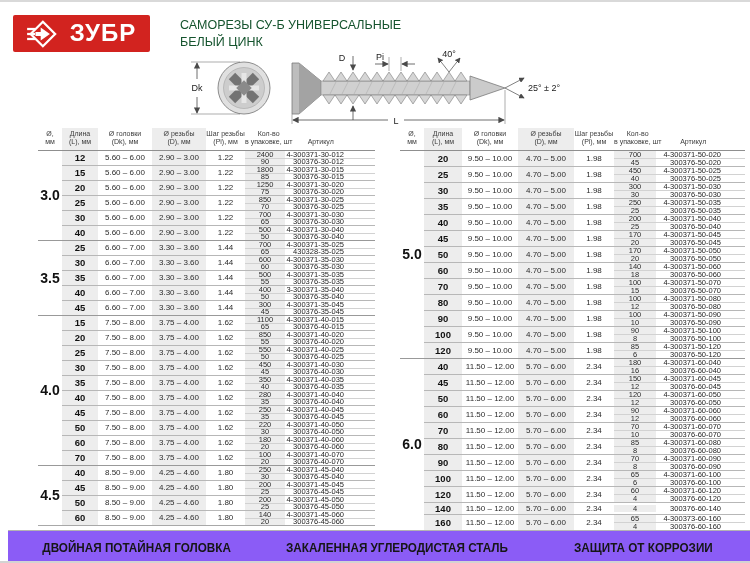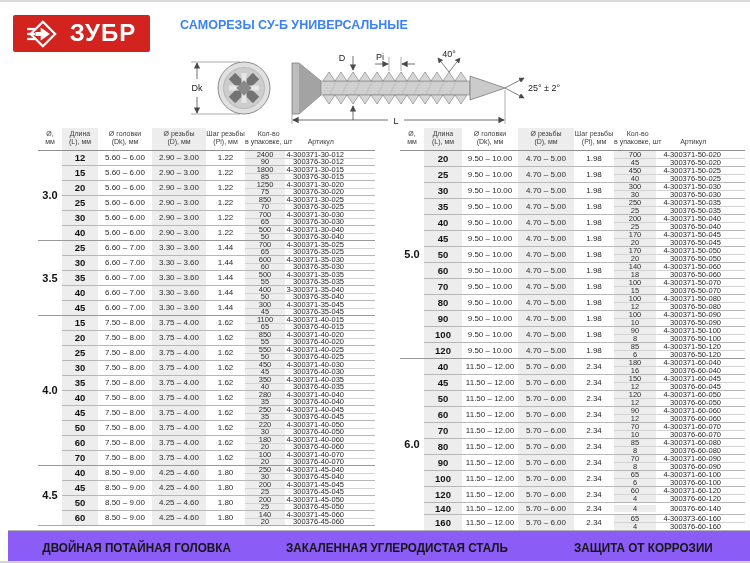--- a/index.html
+++ b/index.html
@@ -6,22 +6,22 @@
   html,body { background:#fff; }
   body { font-family:"Liberation Sans", sans-serif; }
   .page { position:relative; width:750px; height:563px; background:#fff; overflow:hidden; }
   .edge-top { position:absolute; top:0; left:0; right:0; height:2px; background:#d9d9d9; }
   .edge-bottom { position:absolute; bottom:0; left:0; right:0; height:2px; background:#d3d3d3; }
 
   
   .logo { position:absolute; left:13px; top:15px; width:137px; height:37px; background:#d2231f;
           border-radius:2px; display:flex; align-items:center; justify-content:center; gap:6px; }
   .logo-text { color:#fff; font-weight:bold; font-size:24px; letter-spacing:1px; line-height:1; padding-bottom:2px;margin-left:7px; }
-  .title { position:absolute; left:180px; top:17px; font-weight:bold; font-size:12.5px;
-           color:#3b82f6; line-height:1.35; }
+  .title { position:absolute; left:180px; top:17px; font-weight:normal; font-size:12.5px;
+           color:#14532d; line-height:1.35; }
 
   
   svg.diagram { position:absolute; left:0; top:48px; }
   svg.diagram text { font-family:"Liberation Sans",sans-serif; font-size:9px; fill:#222; }
 
   
   .tables { position:absolute; top:128px; left:0; width:750px; }
   .spec-table { position:absolute; top:0; }
   .spec-table.left  { left:38px;  width:337px; }
   .spec-table.right { left:400px; width:345px; }
@@ -37,21 +37,21 @@
   .h-wrap { display:flex; align-items:flex-end; }
   .h-qty { flex:0 0 40px; display:flex; flex-direction:column; align-items:center; overflow:visible; }
   .right .h-qty { flex-basis:42px; }
   .h-art { flex:1; text-align:center; padding-right:26px; }
   .right .h-art { padding-right:20px; }
 
   td { font-size:8px; color:#2b2b2b; text-align:center; vertical-align:middle;
        padding:0; border-top:1px solid #b7b7b7; }
   tbody tr:first-child > td { border-top:none; }
   tr.group-start > td { border-top-color:#999; }
-  td.dia { font-size:11px; font-weight:bold; color:#111; }
+  td.dia { font-size:14px; font-weight:bold; color:#111; }
   td.len { font-size:9.5px; font-weight:bold; color:#111; }
   .stripe { background:#ededed; }
   td.packs { padding:0;margin-top:16px; }
   .packline { display:flex; align-items:center; height:7px; line-height:7px; }
   .right .packline { height:7.5px; line-height:7.5px; }
   .packline + .packline { border-top:1px solid #d2d2d2; }
   .qty { flex:0 0 40px; align-self:stretch; display:flex; align-items:center; justify-content:center;
          background:#ededed; font-size:7.5px; }
   .right .qty { flex-basis:42px; }
   .art { flex:1; text-align:right; padding-right:31px; font-size:7.5px; white-space:nowrap; color:#222; }
@@ -79,20 +79,21 @@
       <rect x="0" y="14.7" width="9" height="2.6" fill="#fff"></rect>
       <rect x="0" y="20.4" width="9" height="2.6" fill="#fff"></rect>
       <path d="M18,2 L32,16 L18,30 L4,16 Z" fill="none" stroke="#fff" stroke-width="2.6"></path>
       <rect x="9.5" y="13.7" width="8" height="4.6" fill="#fff"></rect>
       <path d="M15.5,8.5 L26,16 L15.5,23.5 Z" fill="#fff"></path>
     </svg>
     <span class="logo-text">ЗУБР</span>
   </div>
   <div class="title">
     <div>САМОРЕЗЫ СУ-Б УНИВЕРСАЛЬНЫЕ</div>
+    <div>БЕЛЫЙ ЦИНК</div>
   </div>
 
   <svg class="diagram" width="750" height="80" viewBox="0 0 750 80">
     <defs>
       <marker id="ar" markerWidth="8" markerHeight="8" refX="7" refY="4" orient="auto">
         <path d="M0,0 L8,4 L0,8 Z" fill="#4a4a4a"></path>
       </marker>
     </defs>
 
     <g>
@@ -307,21 +308,21 @@
               <td class="rng">6.60 – 7.00</td>
               <td class="rng stripe">3.30 – 3.60</td>
               <td class="pitch">1.44</td>
               <td class="packs">
                 <div class="packline">
                   <span class="qty">700</span>
                   <span class="art">4-300371-35-025</span>
                 </div>
                 <div class="packline">
                   <span class="qty">65</span>
-                  <span class="art">300376-35-025</span>
+                  <span class="art">430328-35-025</span>
                 </div>
               </td>
             </tr>
             <tr class="len-row">
               <td class="len stripe">30</td>
               <td class="rng">6.60 – 7.00</td>
               <td class="rng stripe">3.30 – 3.60</td>
               <td class="pitch">1.44</td>
               <td class="packs">
                 <div class="packline">

